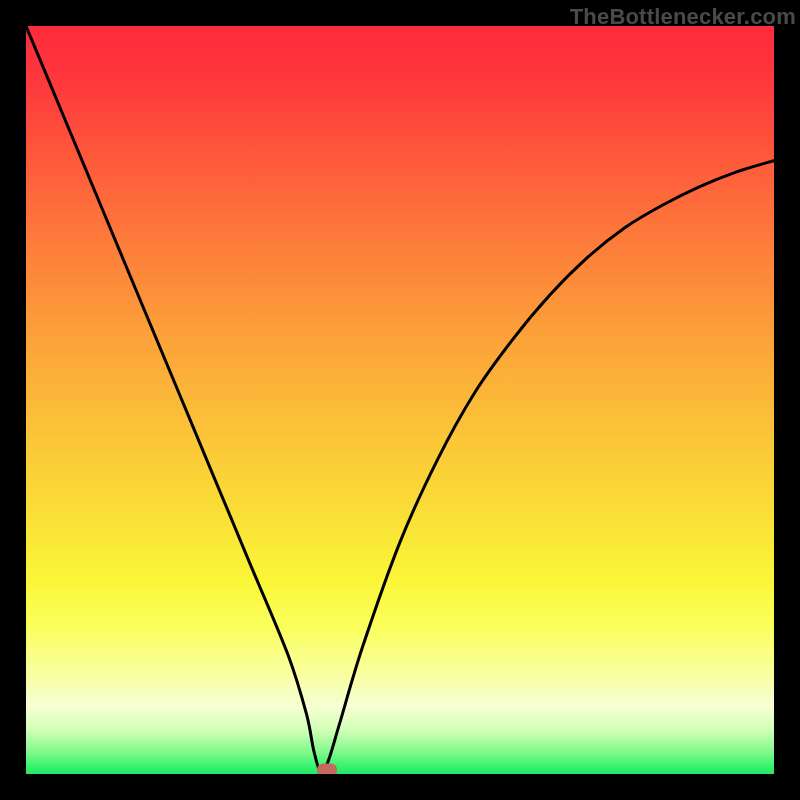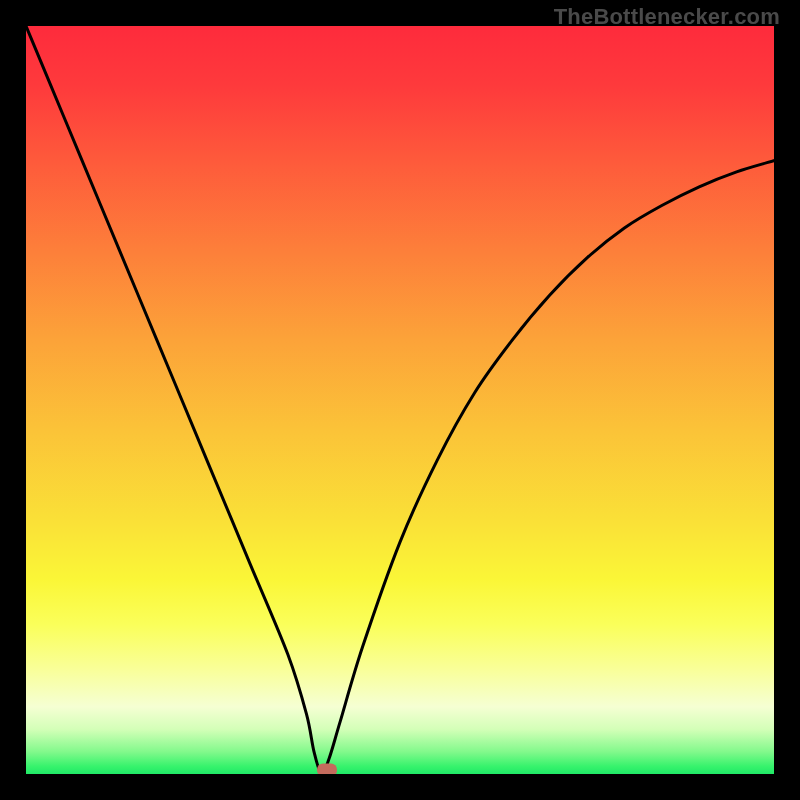--- a/index.html
+++ b/index.html
@@ -15,21 +15,21 @@
     position: absolute;
     top: 0;
     left: 0;
     width: 800px;
     height: 800px;
     background: #000;
   }
   .watermark {
     position: absolute;
     top: 4px;
-    right: 20px;
+    right: 4px;
     color: #4a4a4a;
     font-size: 22px;
     font-weight: 600;
     letter-spacing: 0.2px;
     z-index: 10;
     margin-left: 16px;
   }
   .plot-area {
     position: absolute;
     left: 26px;

